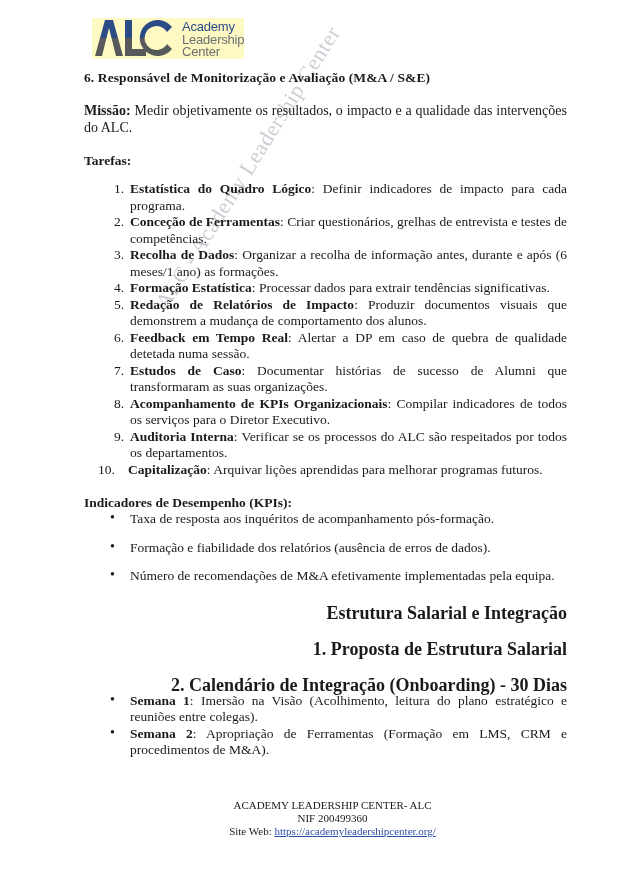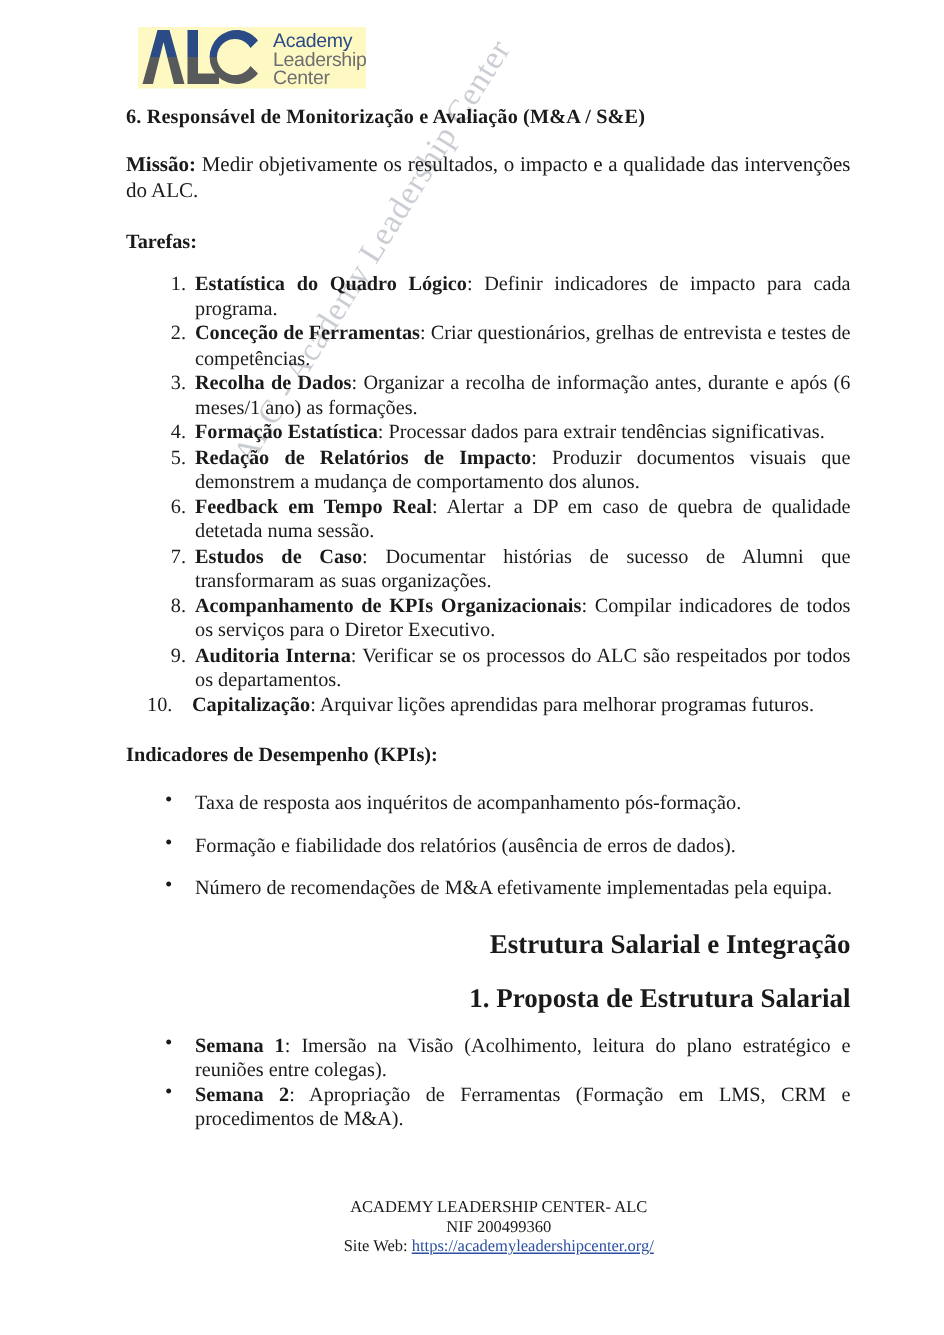--- a/index.html
+++ b/index.html
@@ -142,21 +142,21 @@
   }
   ol.tasks > li.tight::before {
     width: 44px;
     text-align: left;
     left: 14px;
   }
   ol.tasks b { font-weight: bold; }
 
   
   ul.bullets {
-    margin: 16px 0 0 0;
+    margin: 0 0 0 0;
     padding: 0;
     list-style: none;
   }
   ul.bullets > li {
     position: relative;
     padding-left: 46px;
     font-size: 13.5px;
     line-height: 16.5px;
     text-align: justify;
     margin-bottom: 12px;
@@ -261,20 +261,21 @@
     <p class="label">Indicadores de Desempenho (KPIs):</p>
 
     <ul class="bullets">
       <li>Taxa de resposta aos inquéritos de acompanhamento pós-formação.</li>
       <li>Formação e fiabilidade dos relatórios (ausência de erros de dados).</li>
       <li>Número de recomendações de M&amp;A efetivamente implementadas pela equipa.</li>
     </ul>
 
     <p class="heading">Estrutura Salarial e Integração</p>
     <p class="heading">1. Proposta de Estrutura Salarial</p>
+    <p class="heading">2. Calendário de Integração (Onboarding) - 30 Dias</p>
 
     <ul class="bullets tight">
       <li><b>Semana 1</b><span>: Imersão na Visão (Acolhimento, leitura do plano estratégico e reuniões entre colegas).</span></li>
       <li><b>Semana 2</b><span>: Apropriação de Ferramentas (Formação em LMS, CRM e procedimentos de M&amp;A).</span></li>
     </ul>
 
   </div>
 
   <div class="footer">
     <div>ACADEMY LEADERSHIP CENTER- ALC</div>

